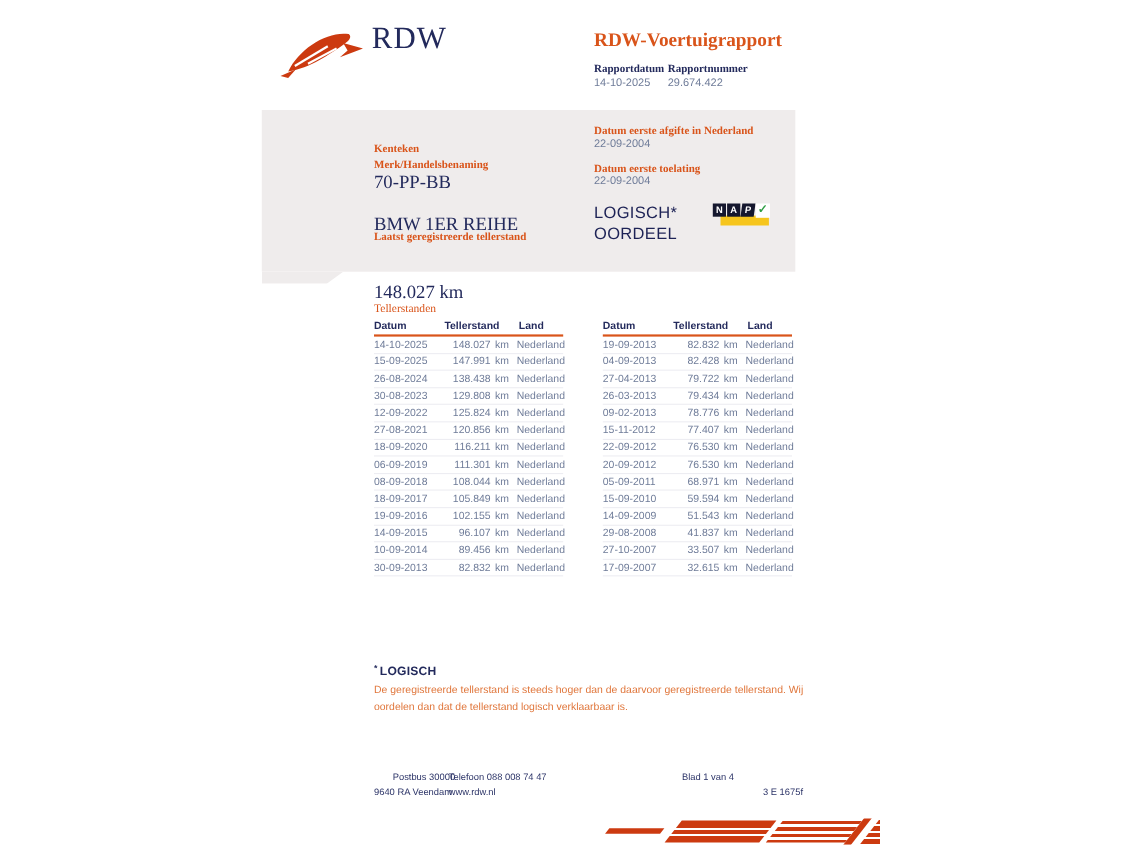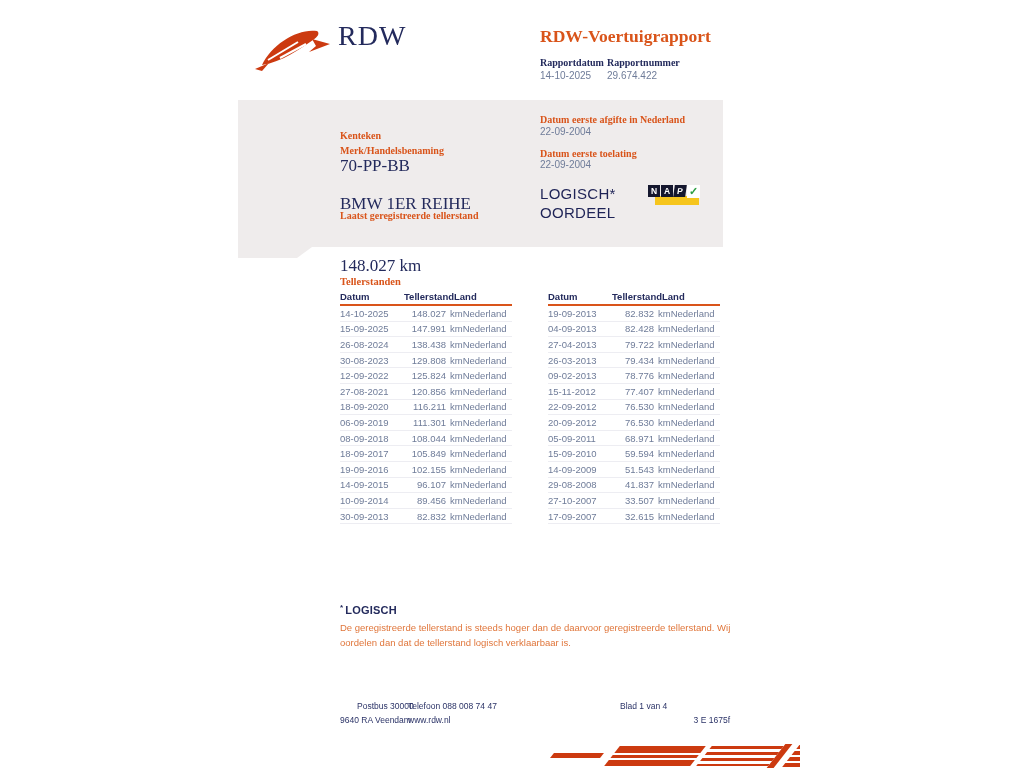--- a/index.html
+++ b/index.html
@@ -74,39 +74,39 @@
   .nap-a{left:13px;}
   .nap-p{left:26px;transform:skewX(-8deg);}
   .nap-check{
     position:absolute;left:39px;top:0;width:13px;height:13px;background:#fff;
     color:#2f9e44;font-size:11px;font-weight:bold;text-align:center;line-height:13px;
   }
 
   
   #tbl-heading{
     left:340px;top:276px;
-    font-family:"Liberation Serif",serif;font-weight:bold;font-size:10.5px;
+    font-family:"Liberation Serif",serif;font-weight:normal;font-size:10.5px;
     color:#d9541a;
   }
   .mtable{width:172px;}
   #table-left{left:340px;top:290px;}
   #table-right{left:548px;top:290px;}
   .mt-head{
     display:flex;align-items:flex-end;height:12px;padding-bottom:2px;
     border-bottom:2px solid #d9541a;
     font-size:9.5px;font-weight:bold;color:#232a5c;
   }
   .mt-row{
     display:flex;align-items:center;height:14.6px;
     border-bottom:1px solid #ededf2;
     font-size:9.5px;color:#6f7c99;
   }
   .c-datum{flex:0 0 64px;text-align:left;}
   .c-ts{flex:1;text-align:right;white-space:nowrap;}
-  .c-land{flex:0 0 58px;text-align:left;}
+  .c-land{flex:0 0 58px;text-align:center;}
   .ts-num{display:inline-block;min-width:42px;text-align:right;}
   .ts-unit{display:inline-block;margin-left:4px;}
 
   
   #fn-heading{
     left:340px;top:603px;
     font-size:11px;font-weight:bold;color:#232a5c;letter-spacing:.2px;
   }
   #fn-heading .mark{font-size:8px;vertical-align:4px;margin-right:2px;}
   #fn-text{

